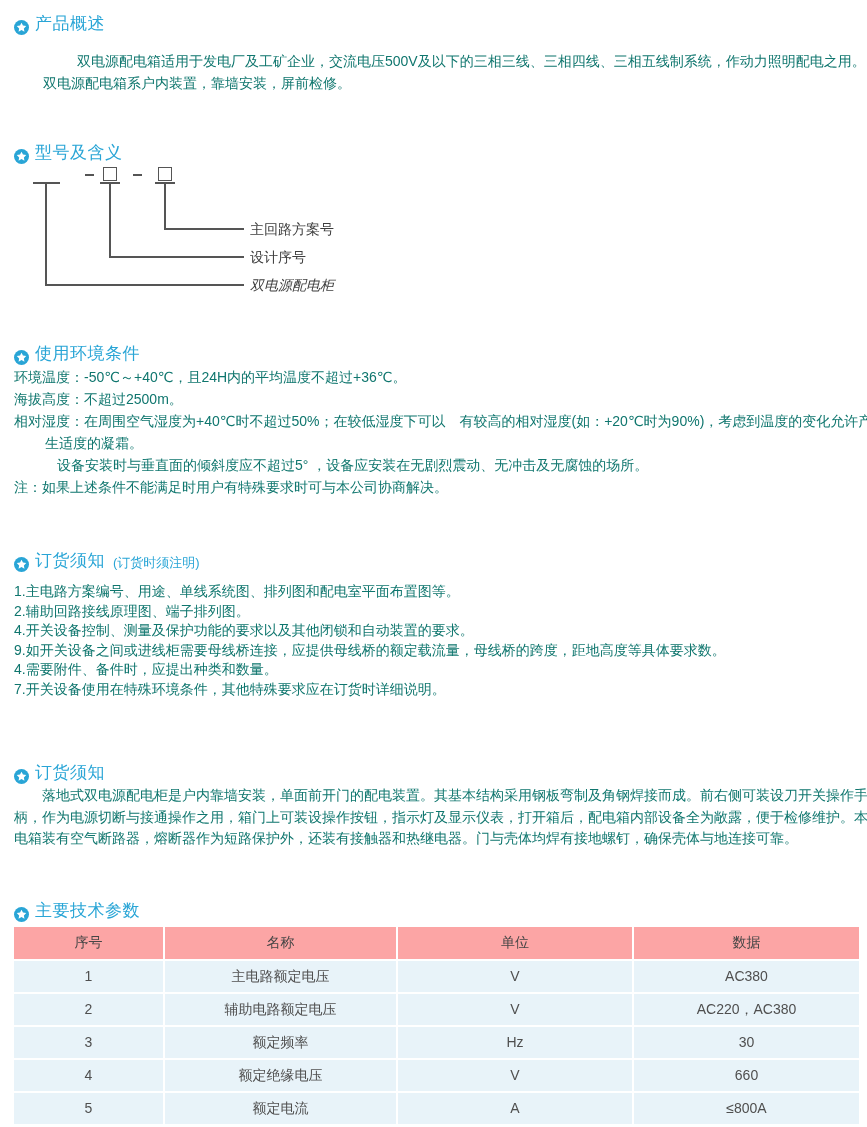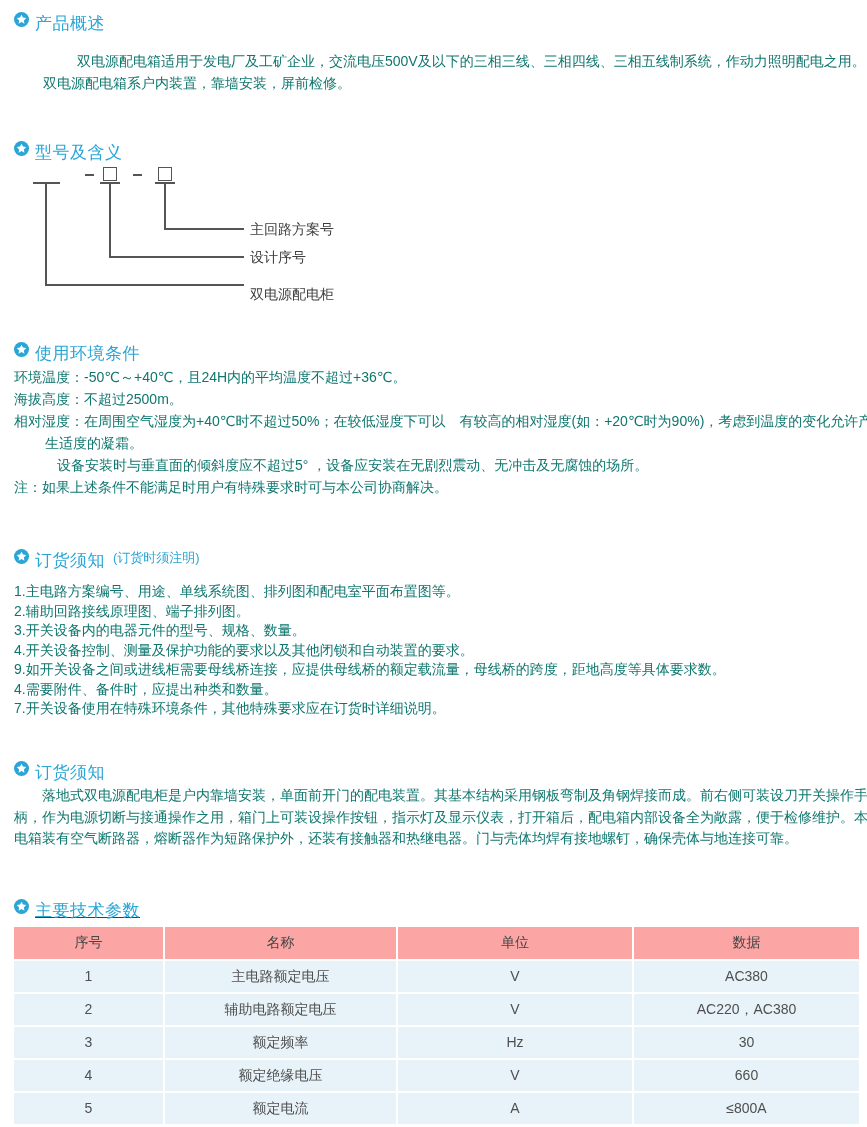--- a/index.html
+++ b/index.html
@@ -13,21 +13,21 @@
     width: 867px;
     height: 1127px;
     background: #ffffff;
     overflow: hidden;
   }
   
   .sec-title {
     position: absolute;
     left: 14px;
     display: flex;
-    align-items: flex-start;
+    align-items: flex-end;
     gap: 6px;
     white-space: nowrap;
   }
   .sec-icon { width: 15px; height: 15px; display: inline-flex; flex: 0 0 15px; }
   .sec-icon svg { width: 15px; height: 15px; display: block; }
   .sec-title h2 {
     font-size: 17px;
     font-weight: 500;
     color: #29a5d6;
     letter-spacing: 0.5px;
@@ -139,21 +139,21 @@
     <div class="dline" style="left:45px; top:184px; width:2px; height:102px;"></div>
     <div class="dline" style="left:109px; top:184px; width:2px; height:74px;"></div>
     <div class="dline" style="left:164px; top:184px; width:2px; height:46px;"></div>
 
     <div class="dline" style="left:164px; top:228px; width:80px; height:2px;"></div>
     <div class="dline" style="left:109px; top:256px; width:135px; height:2px;"></div>
     <div class="dline" style="left:45px; top:284px; width:199px; height:2px;"></div>
 
     <div class="dlabel" style="left:250px; top:221px;">主回路方案号</div>
     <div class="dlabel" style="left:250px; top:249px;">设计序号</div>
-    <div class="dlabel" style="left:250px; top:286px;">双电源配电柜</div>
+    <div class="dlabel" style="left:250px; top:277px;font-style:italic;">双电源配电柜</div>
   </div>
 
   <div class="sec-title" style="top:342px;">
     <span class="sec-icon">
       <svg viewBox="0 0 24 24">
           <circle cx="12" cy="12" r="12" fill="#29a5d6"></circle>
           <path d="M12 4.2l2.35 4.76 5.25.76-3.8 3.7.9 5.23L12 16.18l-4.7 2.47.9-5.23-3.8-3.7 5.25-.76z" fill="#ffffff"></path>
         </svg>
     </span>
     <h2>使用环境条件</h2>
@@ -173,21 +173,20 @@
           <circle cx="12" cy="12" r="12" fill="#29a5d6"></circle>
           <path d="M12 4.2l2.35 4.76 5.25.76-3.8 3.7.9 5.23L12 16.18l-4.7 2.47.9-5.23-3.8-3.7 5.25-.76z" fill="#ffffff"></path>
         </svg>
     </span>
     <h2>订货须知</h2>
     <span class="title-note">(订货时须注明)</span>
   </div>
   <div class="para list" style="top:582px; left:14px;">
     <div class="tline">1.主电路方案编号、用途、单线系统图、排列图和配电室平面布置图等。</div>
     <div class="tline">2.辅助回路接线原理图、端子排列图。</div>
-    <div class="tline">3.开关设备内的电器元件的型号、规格、数量。</div>
     <div class="tline">4.开关设备控制、测量及保护功能的要求以及其他闭锁和自动装置的要求。</div>
     <div class="tline">9.如开关设备之间或进线柜需要母线桥连接，应提供母线桥的额定载流量，母线桥的跨度，距地高度等具体要求数。</div>
     <div class="tline">4.需要附件、备件时，应提出种类和数量。</div>
     <div class="tline">7.开关设备使用在特殊环境条件，其他特殊要求应在订货时详细说明。</div>
   </div>
 
   <div class="sec-title" style="top:761px;">
     <span class="sec-icon">
       <svg viewBox="0 0 24 24">
           <circle cx="12" cy="12" r="12" fill="#29a5d6"></circle>
@@ -195,21 +194,21 @@
         </svg>
     </span>
     <h2>订货须知</h2>
   </div>
   <div class="para s5" style="top:785px; left:14px;">
     <div class="tline ind-2em">落地式双电源配电柜是户内靠墙安装，单面前开门的配电装置。其基本结构采用钢板弯制及角钢焊接而成。前右侧可装设刀开关操作手</div>
     <div class="tline">柄，作为电源切断与接通操作之用，箱门上可装设操作按钮，指示灯及显示仪表，打开箱后，配电箱内部设备全为敞露，便于检修维护。本配</div>
     <div class="tline">电箱装有空气断路器，熔断器作为短路保护外，还装有接触器和热继电器。门与壳体均焊有接地螺钉，确保壳体与地连接可靠。</div>
   </div>
 
-  <div class="sec-title" style="top:899px;text-decoration:underline;">
+  <div class="sec-title" style="top:899px;">
     <span class="sec-icon">
       <svg viewBox="0 0 24 24">
           <circle cx="12" cy="12" r="12" fill="#29a5d6"></circle>
           <path d="M12 4.2l2.35 4.76 5.25.76-3.8 3.7.9 5.23L12 16.18l-4.7 2.47.9-5.23-3.8-3.7 5.25-.76z" fill="#ffffff"></path>
         </svg>
     </span>
     <h2>主要技术参数</h2>
   </div>
 
   <div class="param-table">

